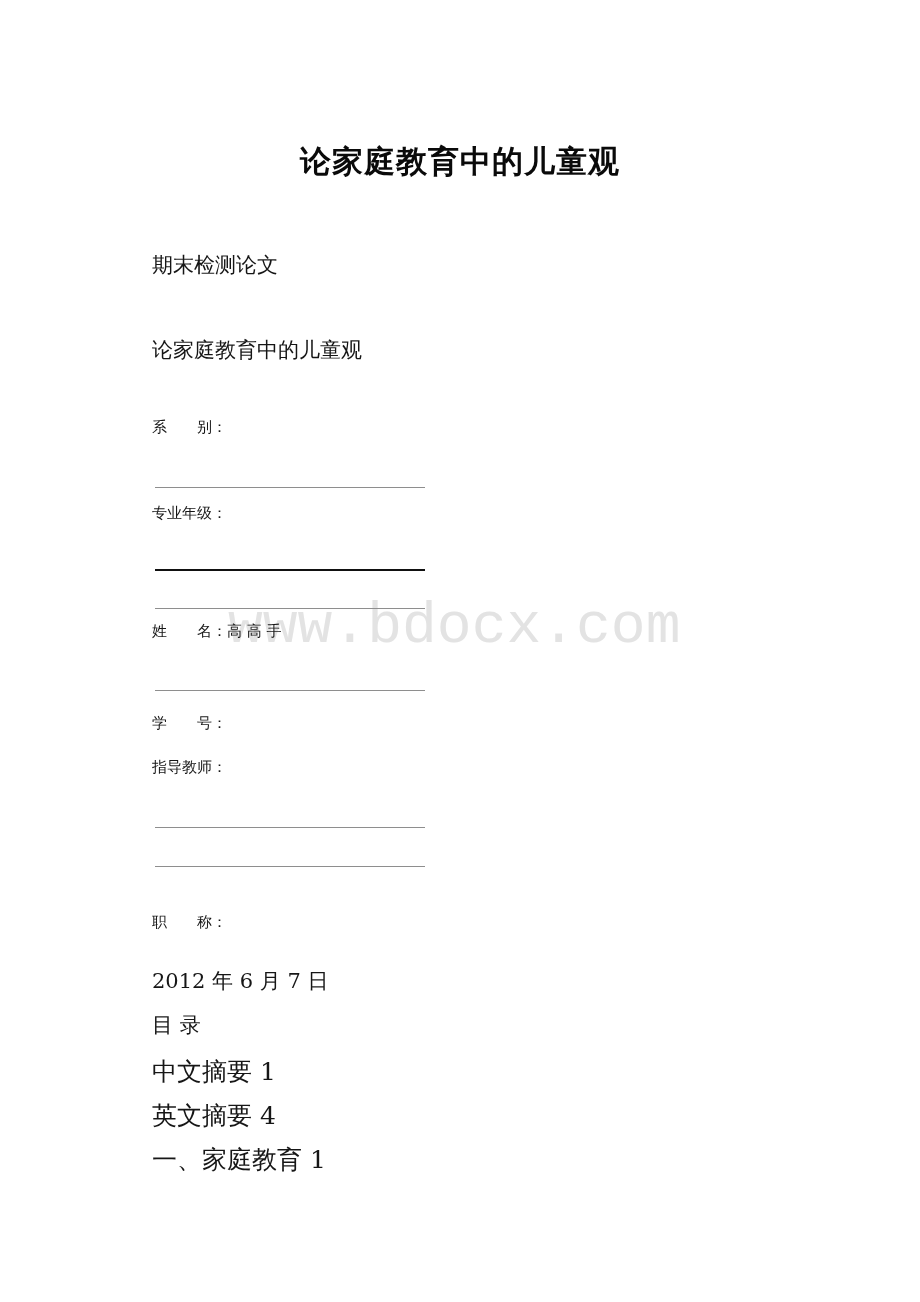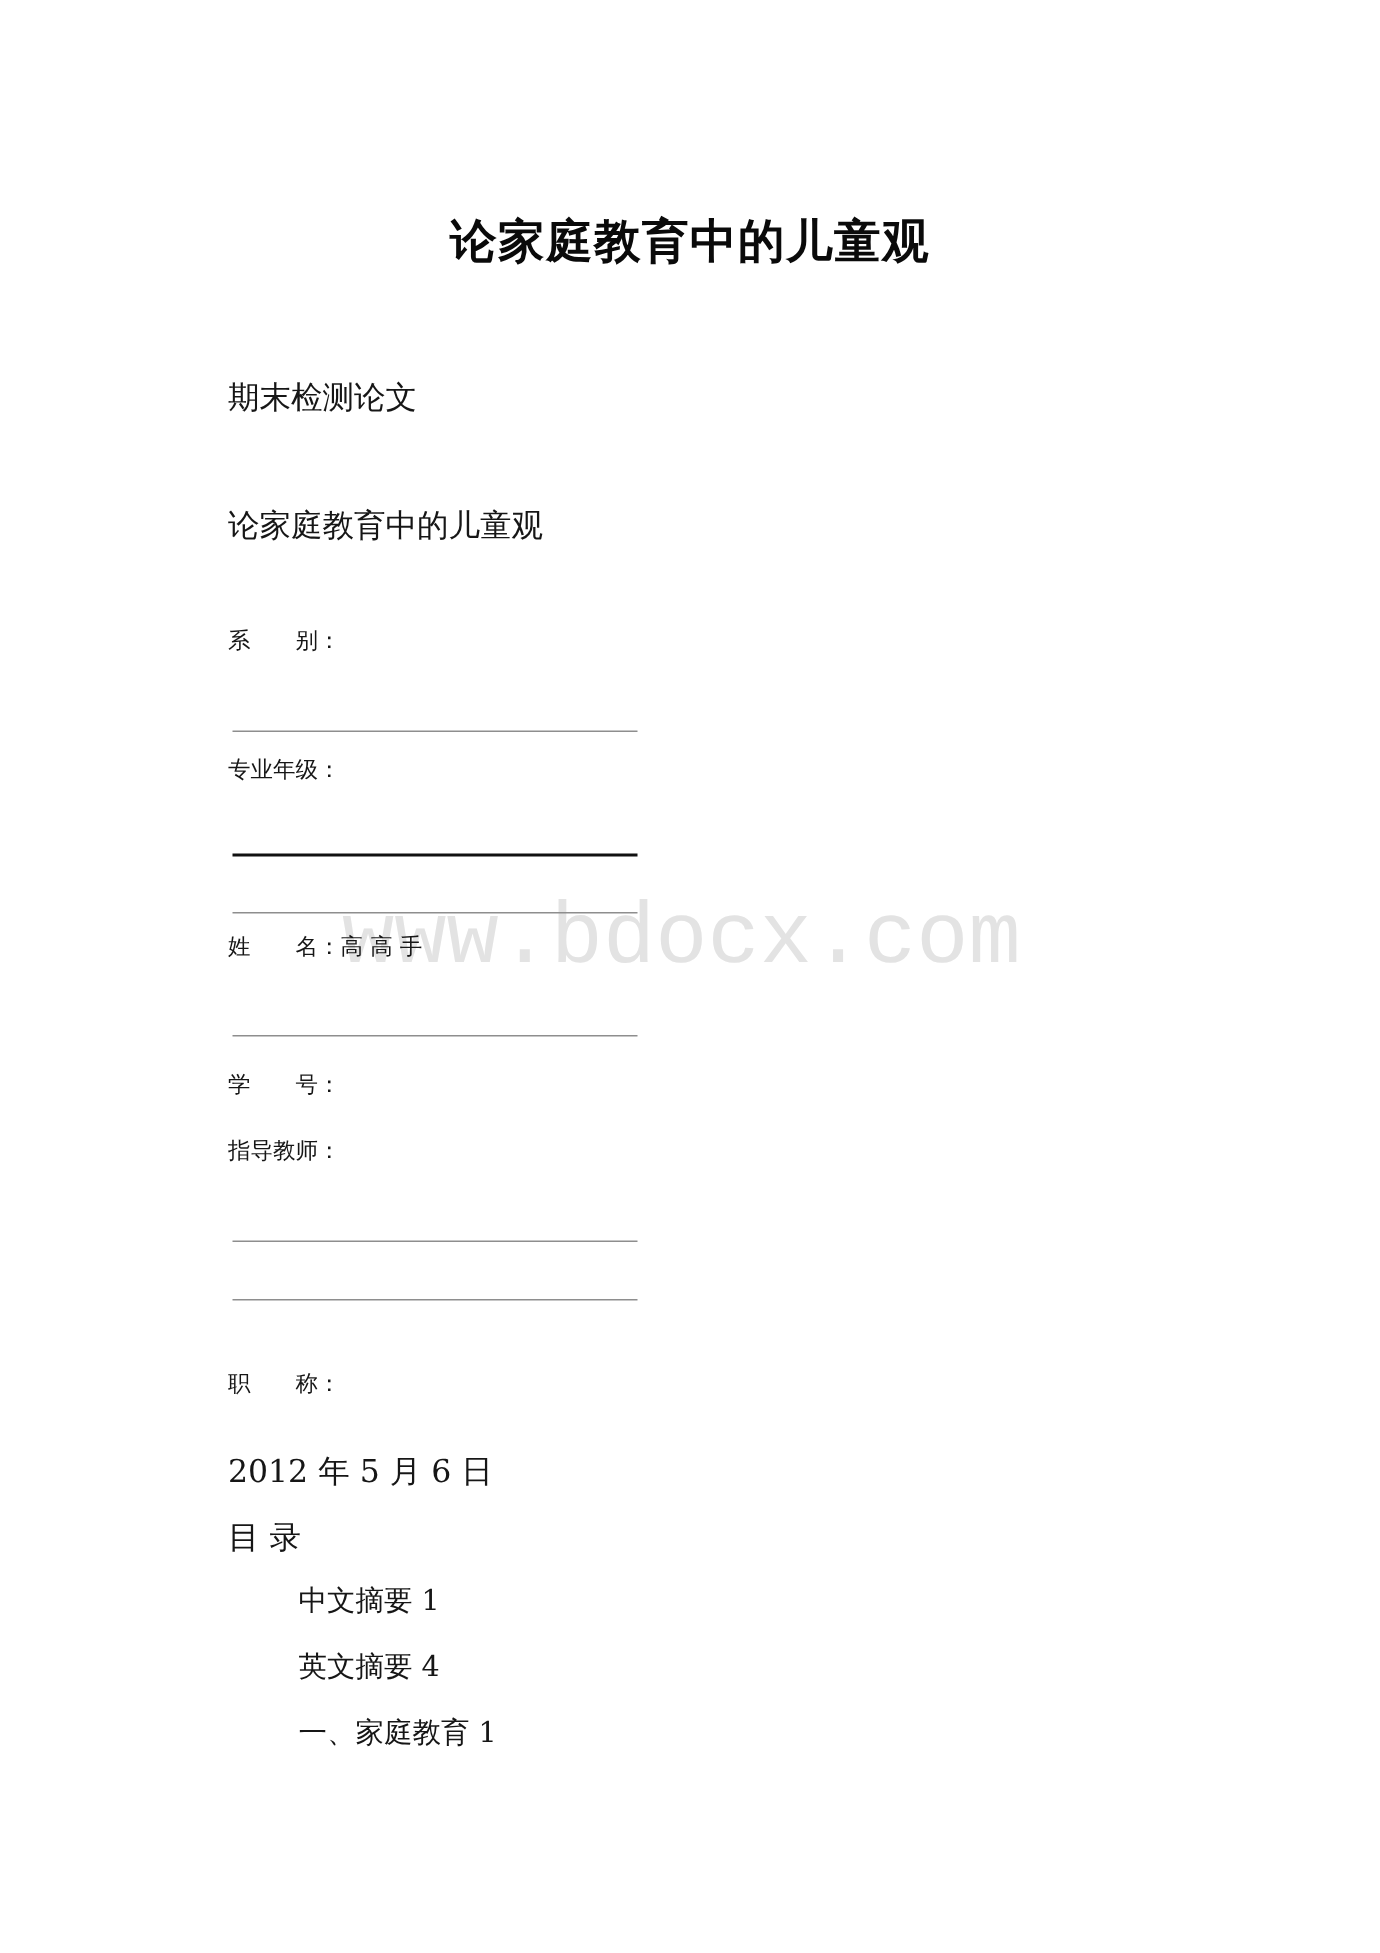--- a/index.html
+++ b/index.html
@@ -86,25 +86,24 @@
     border-top: 1px solid #8e8e8e;
   }
   .rule.thick {
     border-top: 2px solid #111111;
     width: 270px;
   }
 
   .toc-line {
     position: absolute;
     left: 152px;
-    font-size: 19px;
+    font-size: 25px;
     line-height: 1.25;
     white-space: pre;
     color: #161616;
-    margin-left: 47px;
   }
 </style>
 </head>
 <body>
 
 <div id="page">
 
   <div id="watermark">www.bdocx.com</div>
 
   <div id="doc">
@@ -132,21 +131,21 @@
     <div class="line bigger" style="top: 714px;">学　　号：</div>
 
     <div class="line bigger" style="top: 758px;">指导教师：</div>
 
     <div class="rule" style="top: 827px;"></div>
 
     <div class="rule" style="top: 866px;"></div>
 
     <div class="line bigger" style="top: 882px; margin-top: 31px;">职　　称：</div>
 
-    <div class="line" style="top: 968px;">2012 年 5 月 6 日</div>
+    <div class="line" style="top: 968px;">2012 年 6 月 7 日</div>
 
     <div class="line" style="top: 1012px;">目 录</div>
 
     <div class="toc-line" style="top: 1056px;">中文摘要 1</div>
 
     <div class="toc-line" style="top: 1100px;">英文摘要 4</div>
 
     <div class="toc-line" style="top: 1144px;">一、家庭教育 1</div>
 
   </div>

